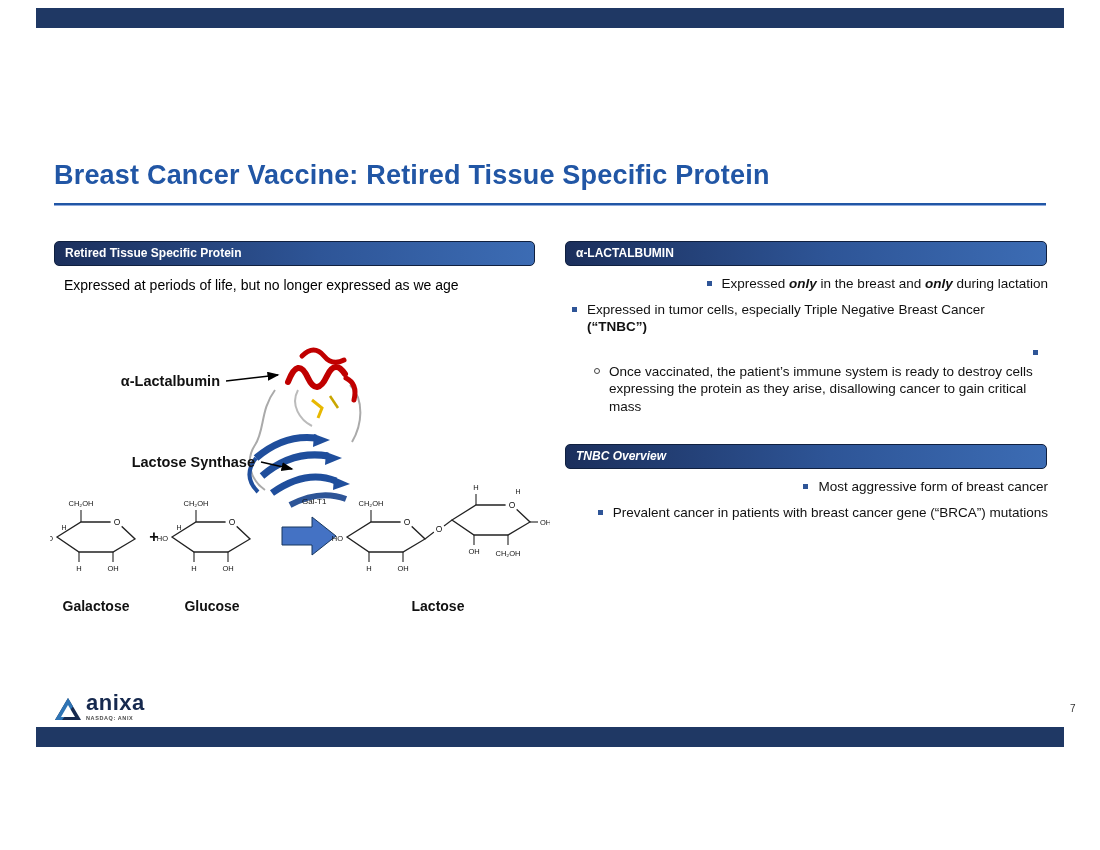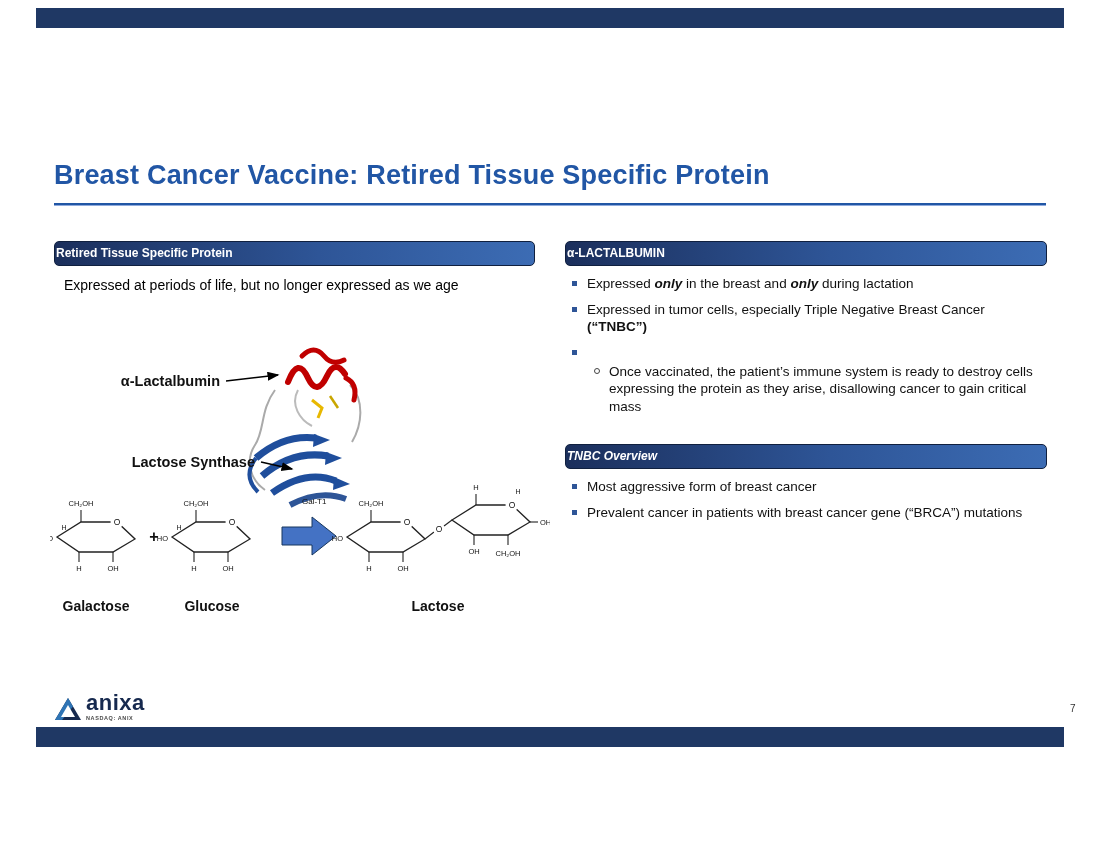--- a/index.html
+++ b/index.html
@@ -43,21 +43,21 @@
   .panel-header {
     position: absolute;
     height: 25px;
     background: linear-gradient(90deg, #1B2F5C 0%, #2E5597 55%, #3C6CB4 100%);
     border: 1px solid #10203F;
     border-radius: 5px;
     color: #ffffff;
     font-size: 12px;
     font-weight: bold;
     line-height: 23px;
-    padding-left: 1px;
+    padding-left: 10px;
   }
   .ph-left   { left: 54px;  top: 241px; width: 481px; }
   .ph-alpha  { left: 565px; top: 241px; width: 482px; }
   .ph-tnbc   { left: 565px; top: 444px; width: 482px; font-style: italic; }
   .left-subtitle {
     position: absolute;
     left: 64px;
     top: 277px;
     width: 470px;
     font-size: 14px;
@@ -72,20 +72,21 @@
   .bullets {
     position: absolute;
     width: 478px;
   }
   .bullets.alpha { left: 570px; top: 275px; }
   .bullets.tnbc  { left: 570px; top: 478px; }
   .bullet-row {
     display: flex;
     align-items: flex-start;
     margin-bottom: 8px;
+    justify-content: flex-end;
   }
   .bullet-row.sub { margin-left: 22px; margin-bottom: 0; }
   .sq {
     flex: none;
     width: 5px;
     height: 5px;
     background: #2E5597;
     margin: 6px 10px 0 2px;
   }
   .circ {

